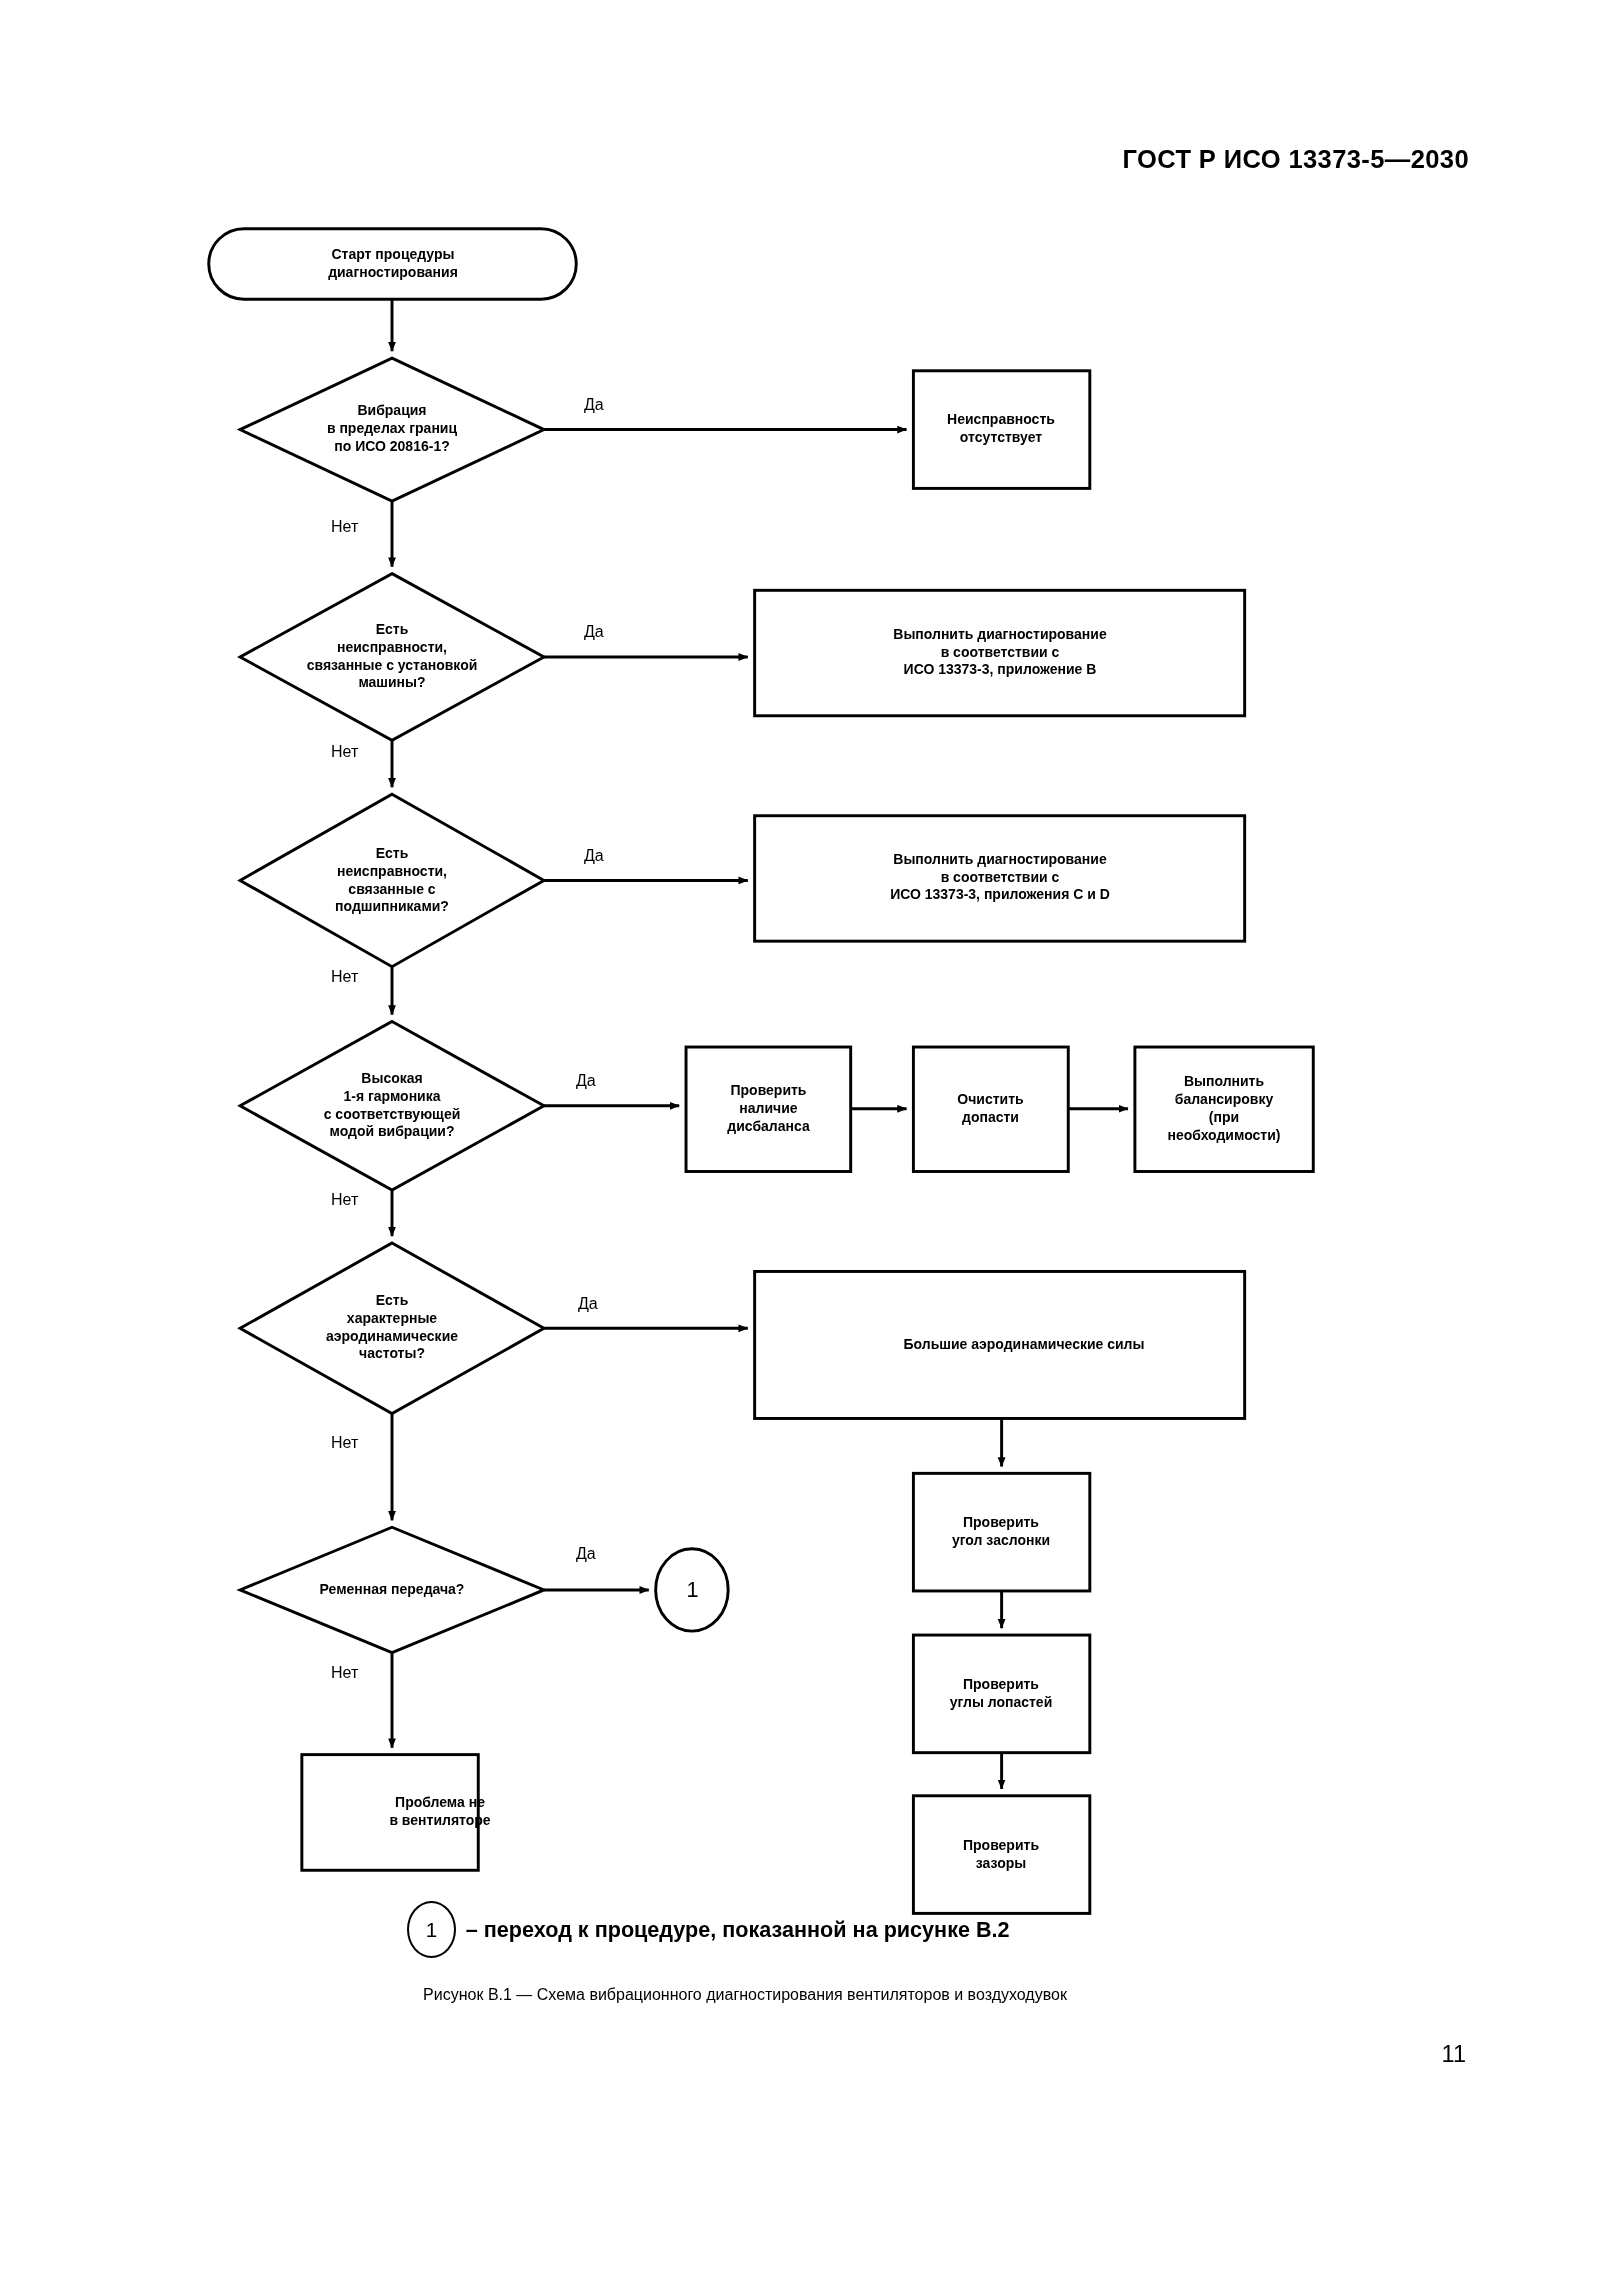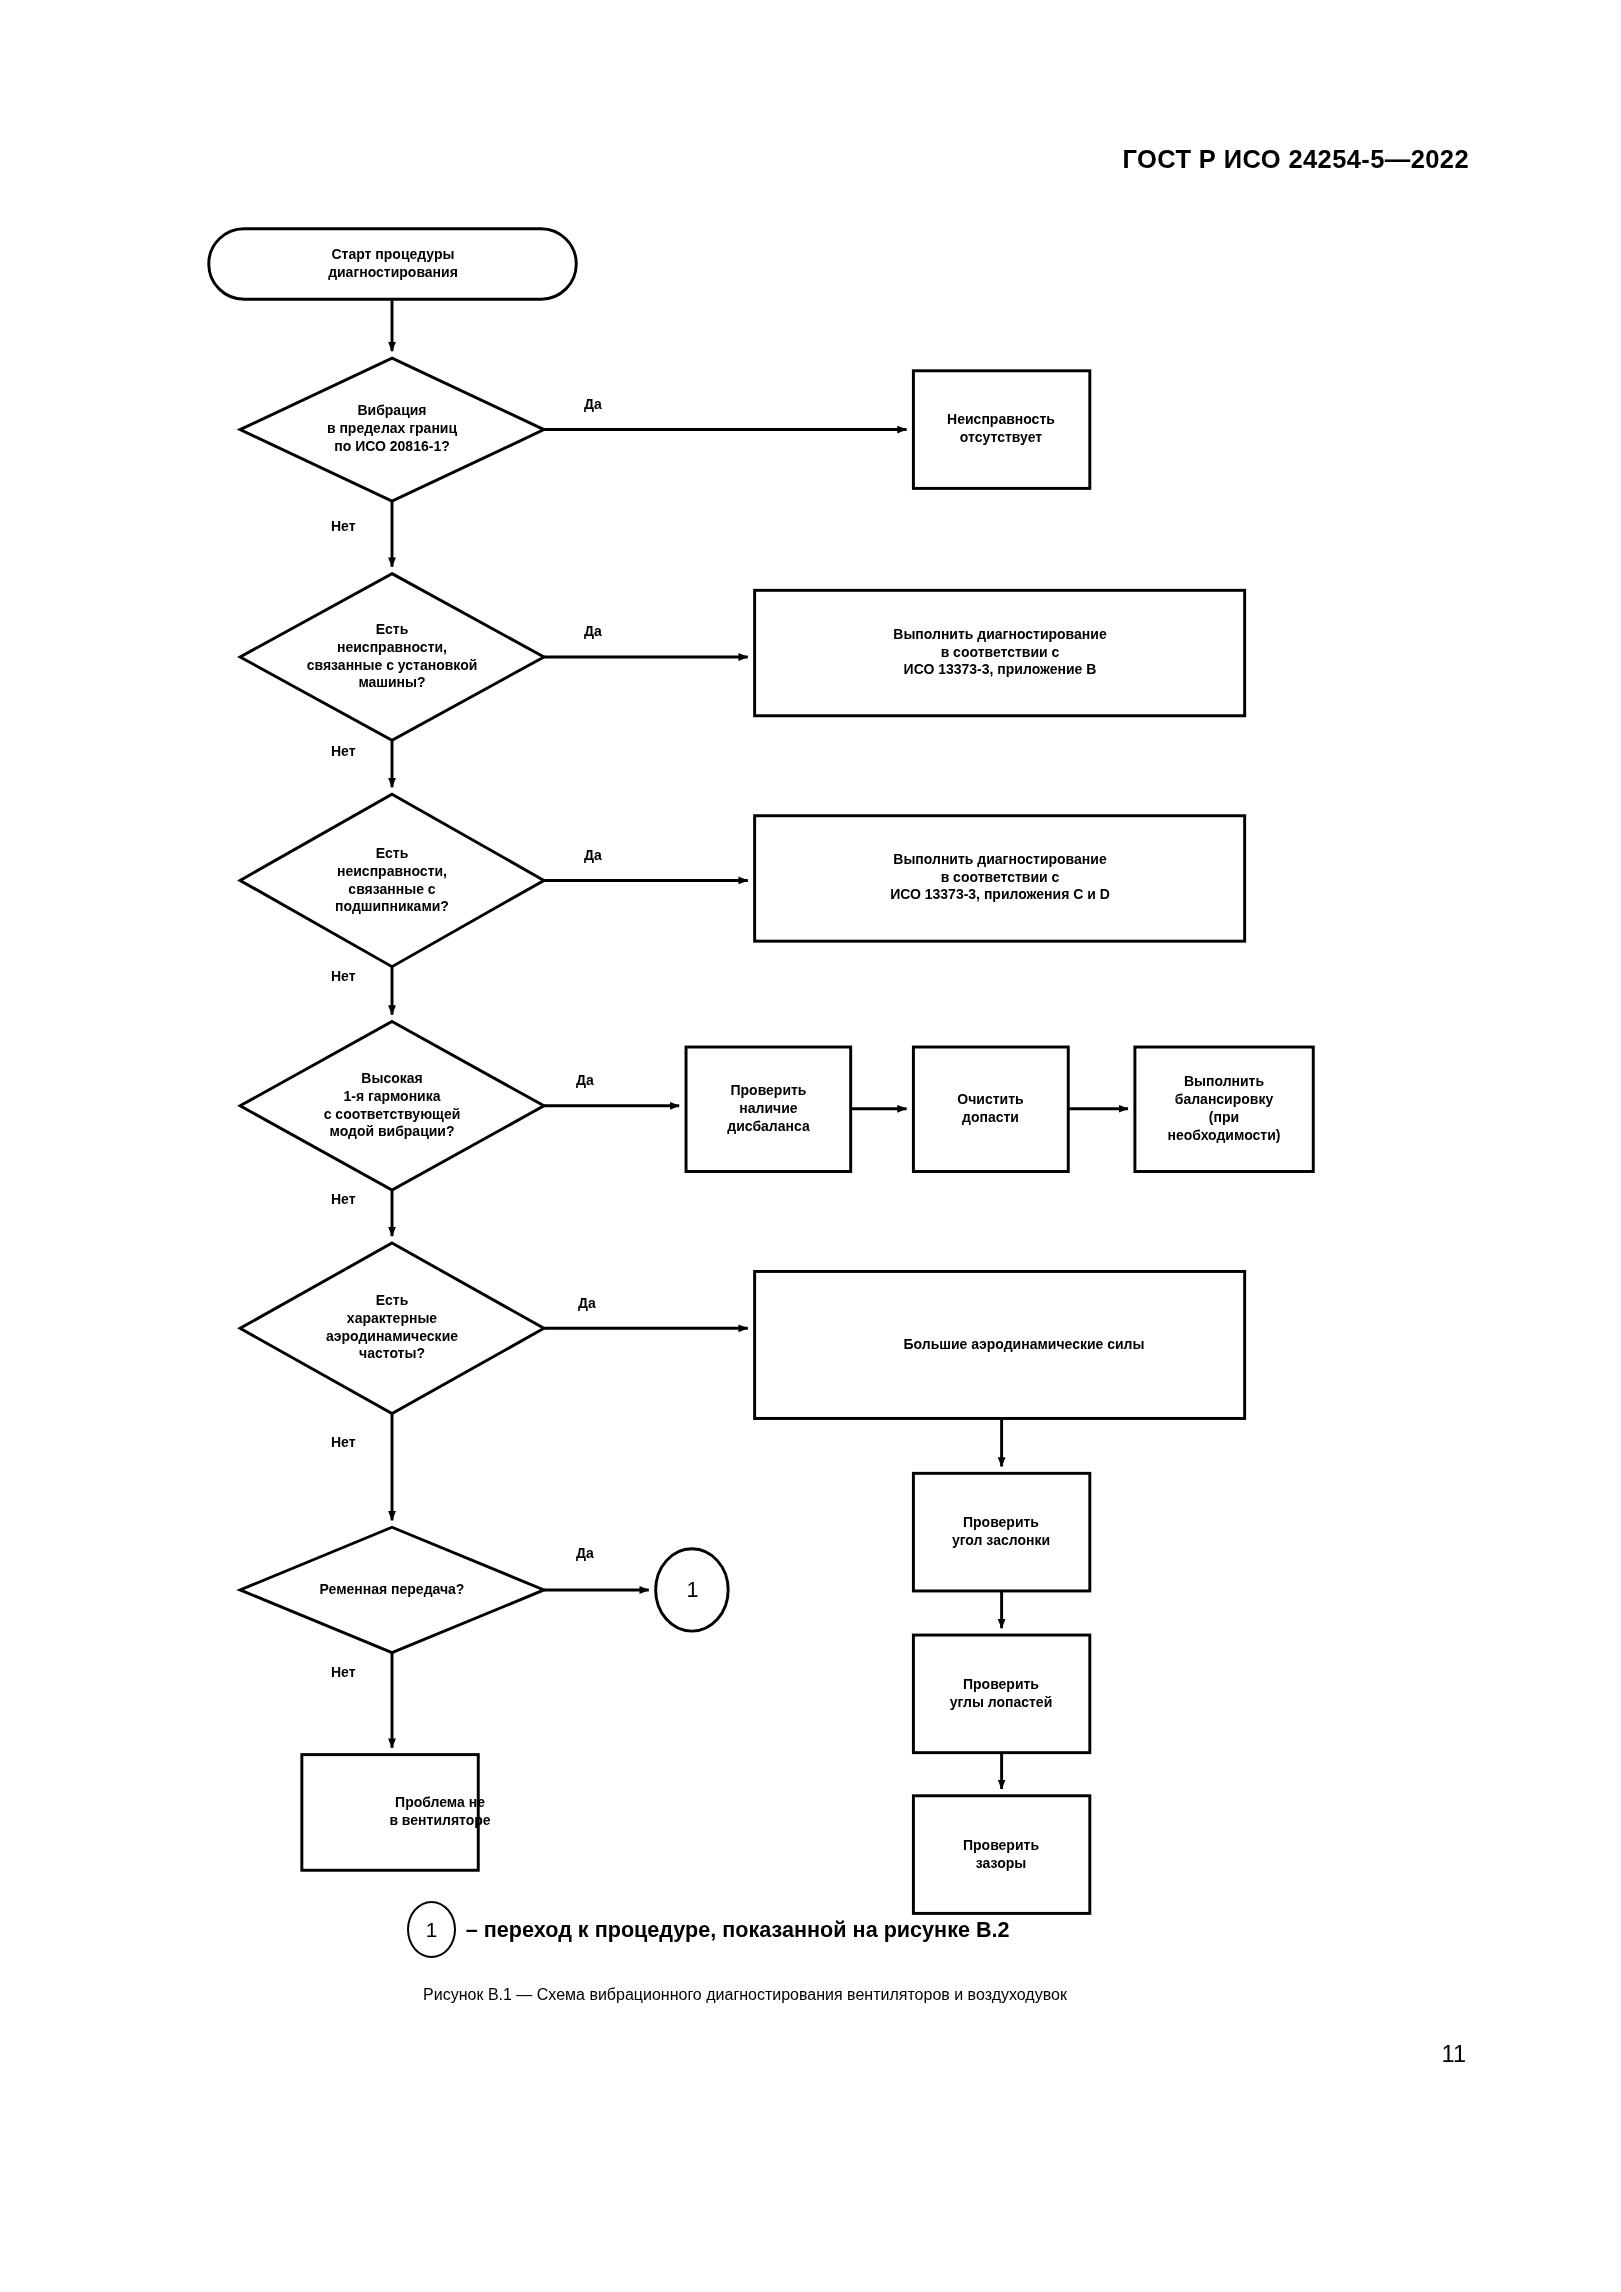--- a/index.html
+++ b/index.html
@@ -80,38 +80,38 @@
     justify-content: center;
     text-align: center;
     font-size: 14px;
     line-height: 1.28;
     font-weight: bold;
     white-space: pre-line;
     pointer-events: none;
   }
   .edge-label {
     position: absolute;
-    font-size: 14px;
-    font-weight: bold;
+    font-size: 16px;
+    font-weight: normal;
     text-align: center;
   }
   .connector-num {
     position: absolute;
     display: flex;
     align-items: center;
     justify-content: center;
     font-size: 21.6px;
   }
 </style>
 </head>
 <body>
 
 <div class="page">
 
-  <div class="doc-header">ГОСТ Р ИСО 24254-5—2022</div>
+  <div class="doc-header">ГОСТ Р ИСО 13373-5—2030</div>
 
   <svg class="flow-svg" viewBox="0 0 1654 2339">
     <defs>
       <marker id="arrow" markerWidth="11" markerHeight="11" refX="9.5" refY="4" orient="auto" markerUnits="userSpaceOnUse">
         <path d="M0,0 L10,4 L0,8 z" fill="#000"></path>
       </marker>
     </defs>
     <g fill="none" stroke="#000" stroke-width="3">
 
       <rect x="213" y="233" width="375" height="72" rx="36" ry="36" fill="#fff"></rect>

